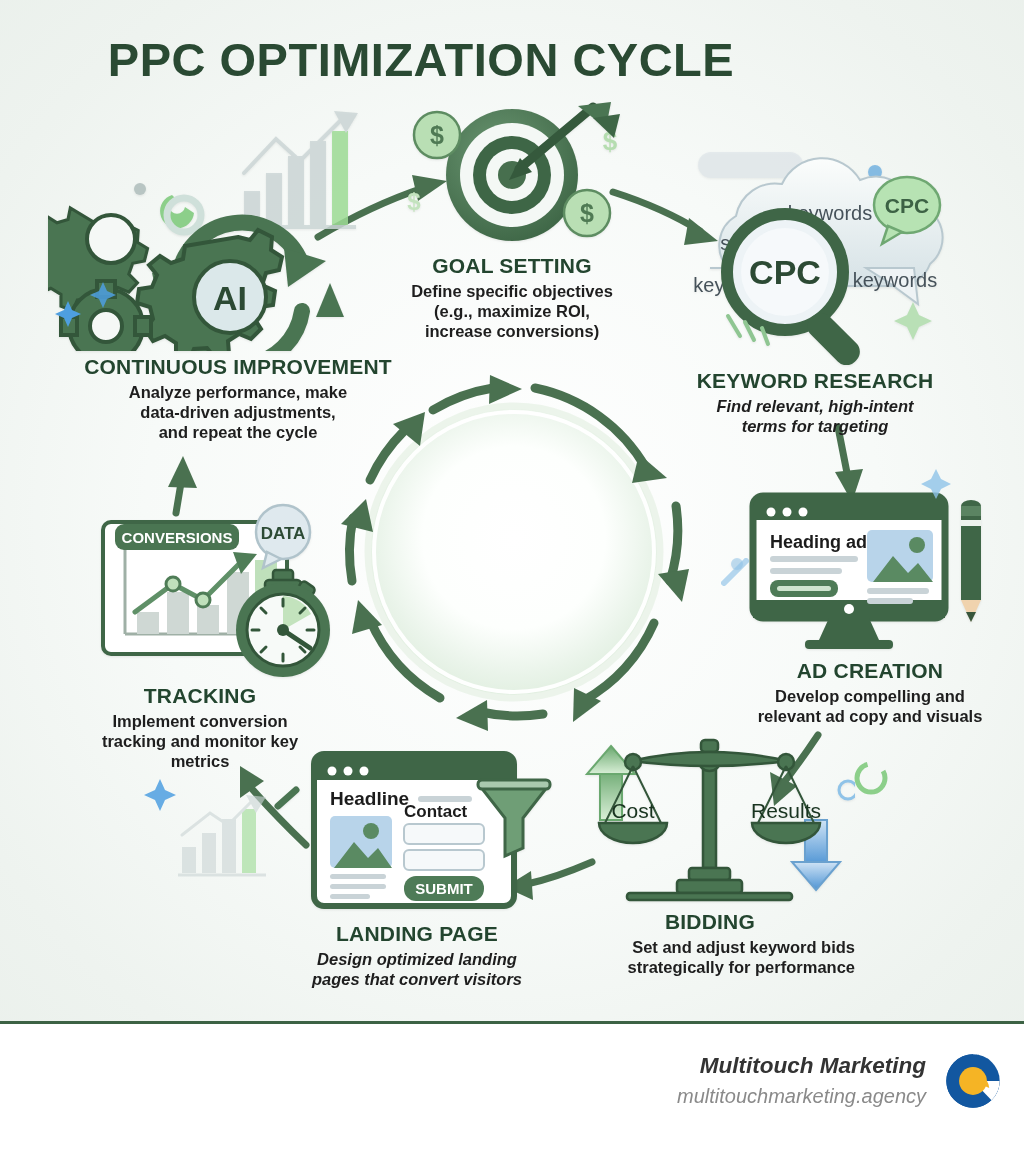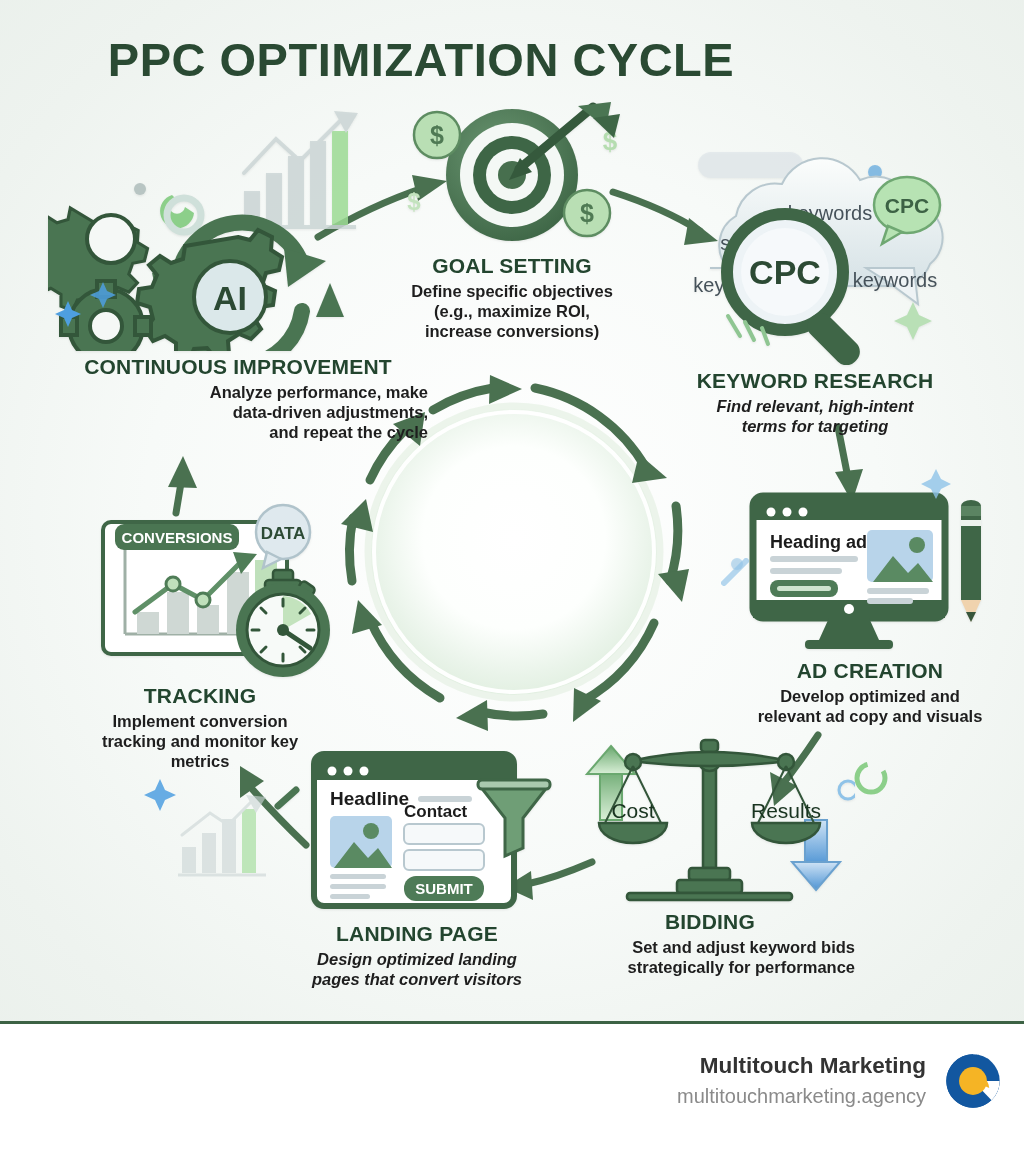--- a/index.html
+++ b/index.html
@@ -29,21 +29,21 @@
     font-size:16.5px;font-weight:bold;color:#1e1e1e;text-align:center;
     line-height:1.24;margin-top:3px;
   }
   .node{position:absolute;}
 
   
   .divider{
     position:absolute;left:0;top:1021px;width:1024px;height:3px;background:#3c6244;
   }
   .footer{
-    position:absolute;left:0;top:1024px;width:1024px;height:130px;background:#ffffff;
+    position:absolute;left:0;top:1024px;width:1024px;height:130px;background:#ffffff;font-style:italic;
   }
   .brand-wrap{
     position:absolute;right:22px;top:28px;display:flex;align-items:center;gap:18px;
   }
   .brand-text{text-align:right;}
   .brand-name{font-size:22.5px;font-weight:bold;color:#333333;line-height:1.15;}
   .brand-url{font-size:20px;color:#8a8a8a;line-height:1.3;margin-top:4px;}
   .logo{width:58px;height:58px;}
 
   
@@ -276,21 +276,21 @@
           <rect x="236" y="16" width="20" height="94" fill="#3f6647"></rect>
           <rect x="236" y="16" width="20" height="10" fill="#5b8462"></rect>
           <rect x="236" y="30" width="20" height="6" fill="#eef3ee"></rect>
           <polygon points="236,110 256,110 246,132" fill="#f0d3ae"></polygon>
           <polygon points="241,122 251,122 246,132" fill="#37563c"></polygon>
           <path d="M236 16 a10 6 0 0 1 20 0Z" fill="#3f6647"></path>
         </g>
         <circle cx="12" cy="74" r="6" fill="#8fc3e8" opacity=".55"></circle>
       </svg>
       <div class="node-title">AD CREATION</div>
-      <div class="node-desc" style="white-space:pre-line;">Develop optimized and
+      <div class="node-desc" style="white-space:pre-line;">Develop compelling and
 relevant ad copy and visuals</div>
     </div>
 
     
     <div class="node" style="left:565px;top:738px;width:290px;">
       <svg width="290" height="168" viewBox="0 0 290 168" class="soft">
         <defs>
           <linearGradient id="upArr" x1="0" y1="1" x2="0" y2="0">
             <stop offset="0%" stop-color="#d9efd7"></stop>
               <stop offset="100%" stop-color="#6aa86f"></stop>
@@ -473,21 +473,21 @@
             <rect x="49" y="170" width="18" height="16"></rect>
               <rect x="49" y="244" width="18" height="16"></rect>
             <rect x="13" y="206" width="16" height="18"></rect>
               <rect x="87" y="206" width="16" height="18"></rect>
           </g>
           <circle cx="58" cy="215" r="16" fill="#f5f8f6" stroke="#33563a" stroke-width="4"></circle>
         </g>
         <path d="M20 190 l4 9 9 4 -9 4 -4 9 -4 -9 -9 -4 9 -4Z" fill="#4e9fe0"></path>
       </svg>
       <div class="node-title">CONTINUOUS IMPROVEMENT</div>
-      <div class="node-desc" style="white-space:pre-line;text-align:right;">Analyze performance, make
+      <div class="node-desc" style="white-space:pre-line;">Analyze performance, make
 data-driven adjustments,
 and repeat the cycle</div>
     </div>
 
     
     <svg class="abs" style="left:170px;top:795px;" width="110" height="90" viewBox="0 0 110 90" opacity=".62">
       <rect x="12" y="52" width="14" height="26" fill="#ccd6d6"></rect>
       <rect x="32" y="38" width="14" height="40" fill="#ccd6d6"></rect>
       <rect x="52" y="24" width="14" height="54" fill="#ccd6d6"></rect>
       <rect x="72" y="14" width="14" height="64" fill="#9edc96"></rect>

